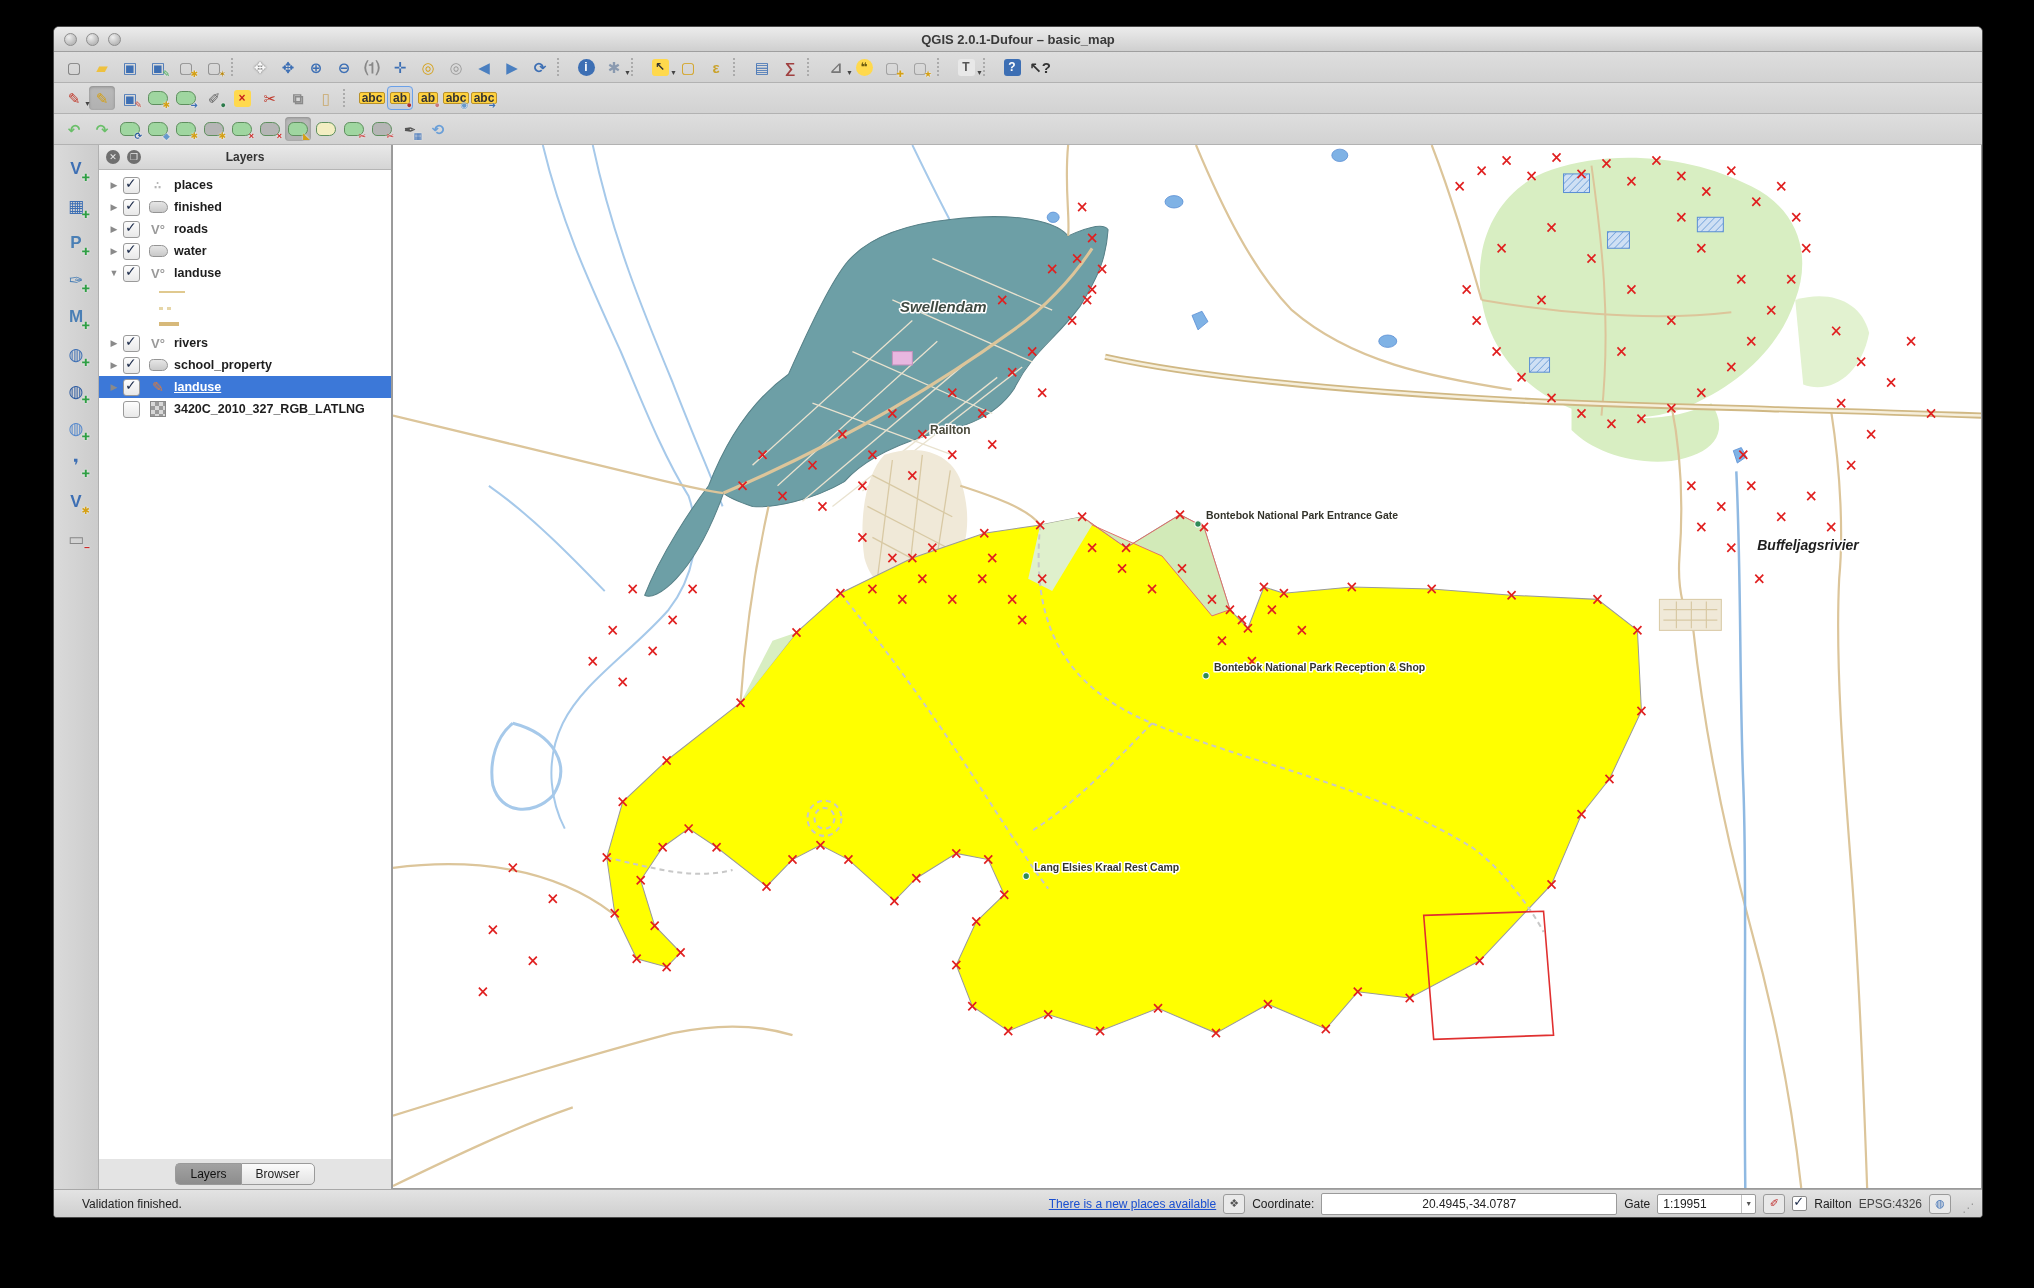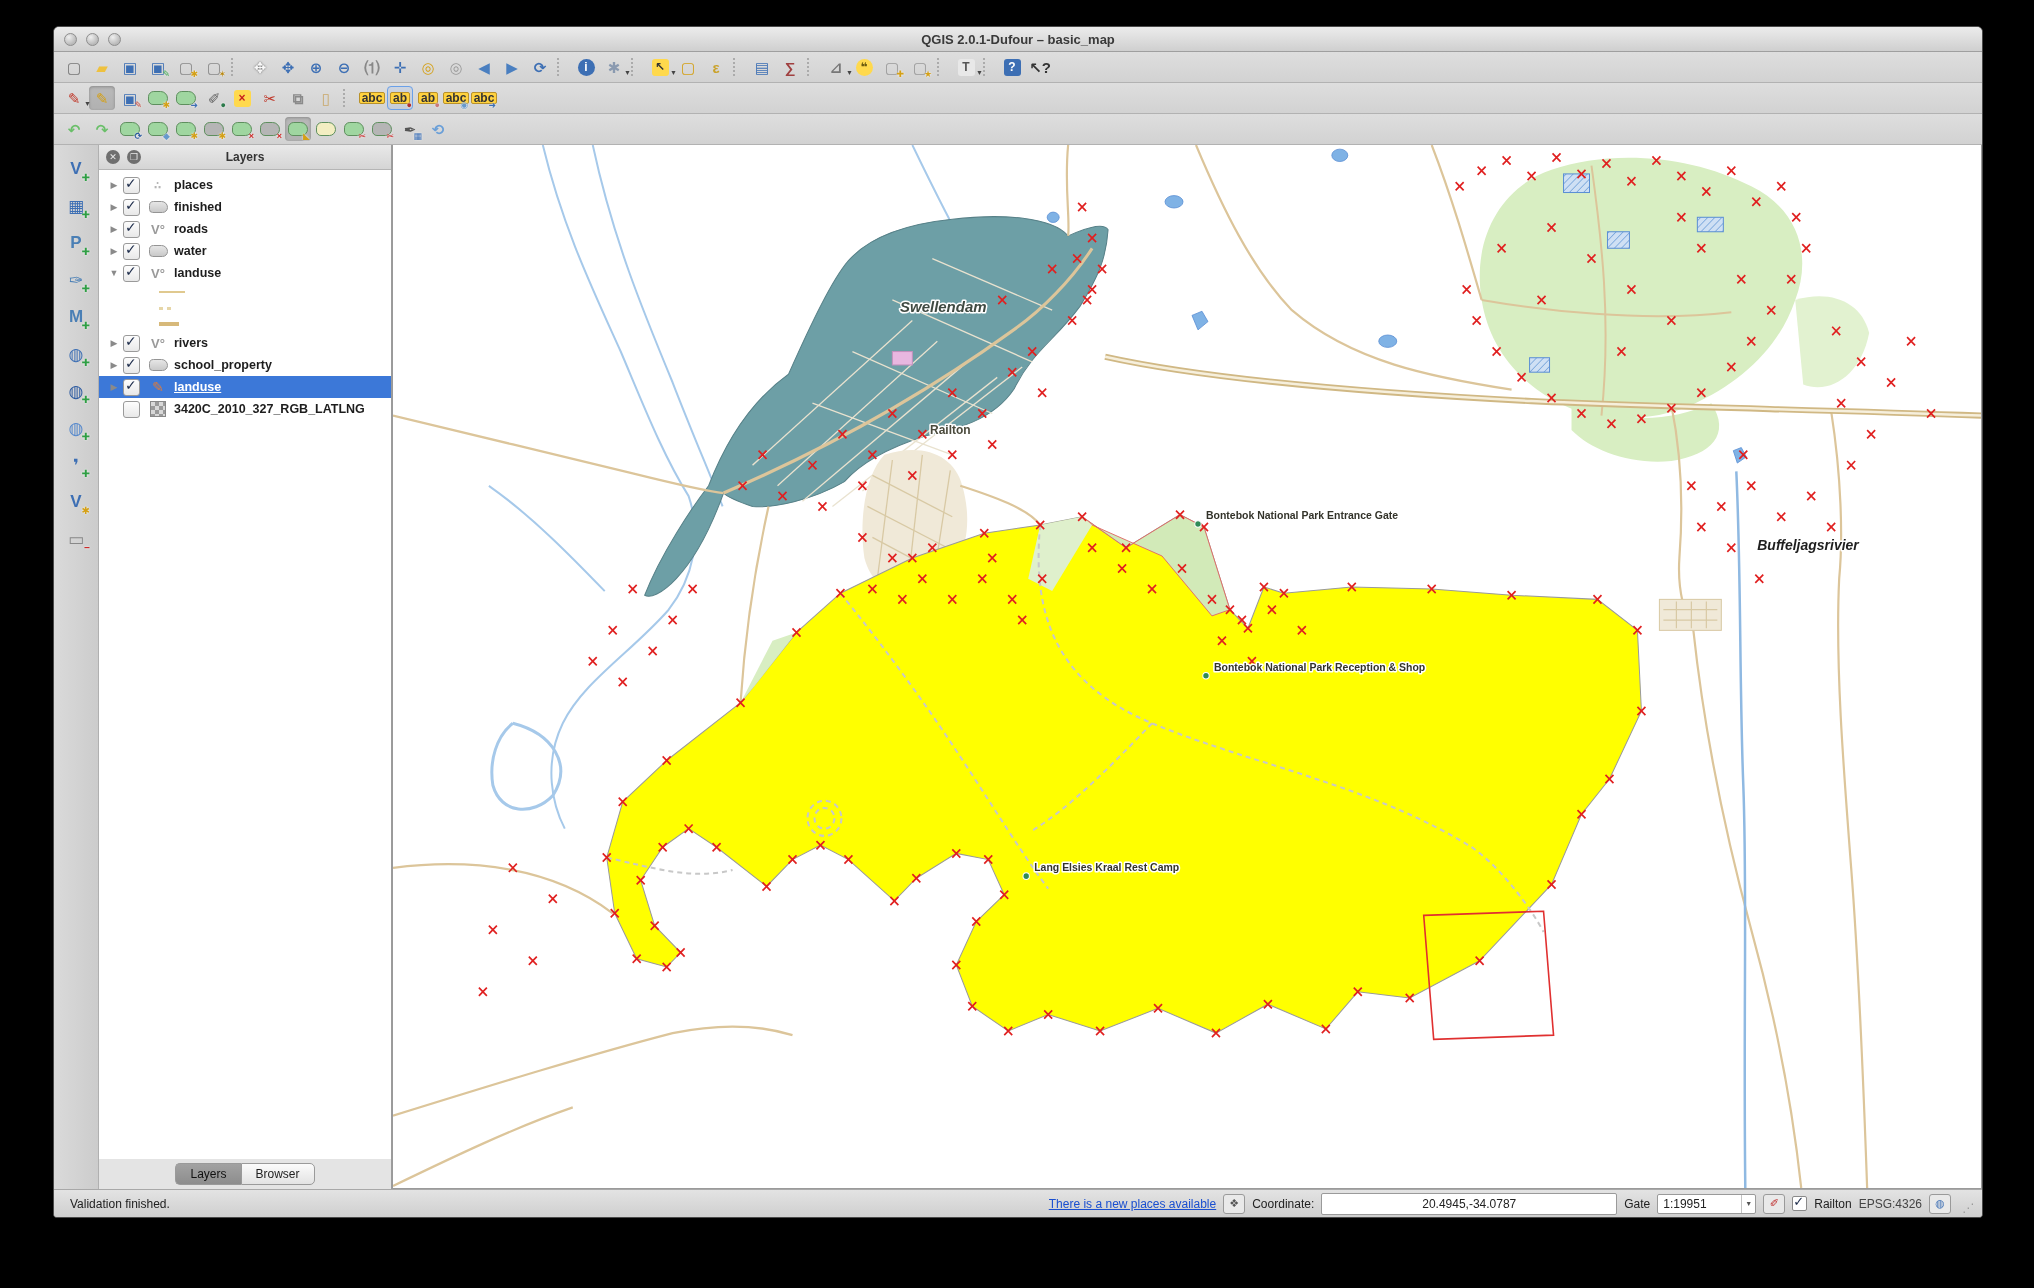--- a/index.html
+++ b/index.html
@@ -72,21 +72,21 @@
   .maplabel{font-family:"Liberation Sans",sans-serif;font-weight:bold;fill:#2e2e24;
     paint-order:stroke;stroke:#ffffff;stroke-width:3px;stroke-linejoin:round;}
   .maplabel.town{font-size:15px;font-style:italic;fill:#3f4a42;}
   .maplabel.town-small{font-size:12px;fill:#4a4a3c;}
   .maplabel.poi{font-size:10.5px;fill:#33332a;}
   .maplabel.river{font-size:14px;font-style:italic;fill:#1f1f1f;}
   .vx{stroke:#e02020;stroke-width:1.7;fill:none;}
   
   .statusbar{height:27px;background:linear-gradient(#e3e3e3,#cfcfcf);border-top:1px solid #a8a8a8;
     display:flex;align-items:center;font-size:12px;color:#222;padding:0 8px;flex:0 0 auto;}
-  .sb-msg{margin-left:8px;}
+  .sb-msg{margin-left:20px;}
   .sb-right{margin-left:auto;display:flex;align-items:center;gap:7px;}
   .sb-link{color:#1a4fd0;text-decoration:underline;}
   .sb-iconbox{width:20px;height:18px;border:1px solid #9a9a9a;border-radius:3px;background:#e9e9e9;
     display:flex;align-items:center;justify-content:center;font-size:11px;color:#555;}
   .sb-input{width:290px;height:18px;border:1px solid #9a9a9a;border-radius:2px;background:#fff;
     text-align:center;font-size:12px;font-family:"Liberation Sans",sans-serif;color:#222;}
   .sb-combo{width:92px;height:18px;border:1px solid #9a9a9a;border-radius:2px;background:#fff;
     display:flex;align-items:center;font-size:12px;padding-left:5px;position:relative;}
   .sb-combo .arr{margin-left:auto;width:13px;height:100%;border-left:1px solid #c2c2c2;display:flex;
     align-items:center;justify-content:center;font-size:7px;color:#555;}

